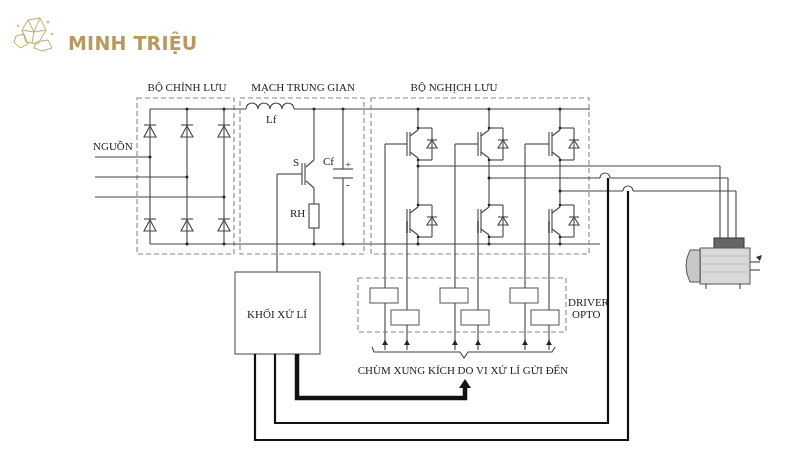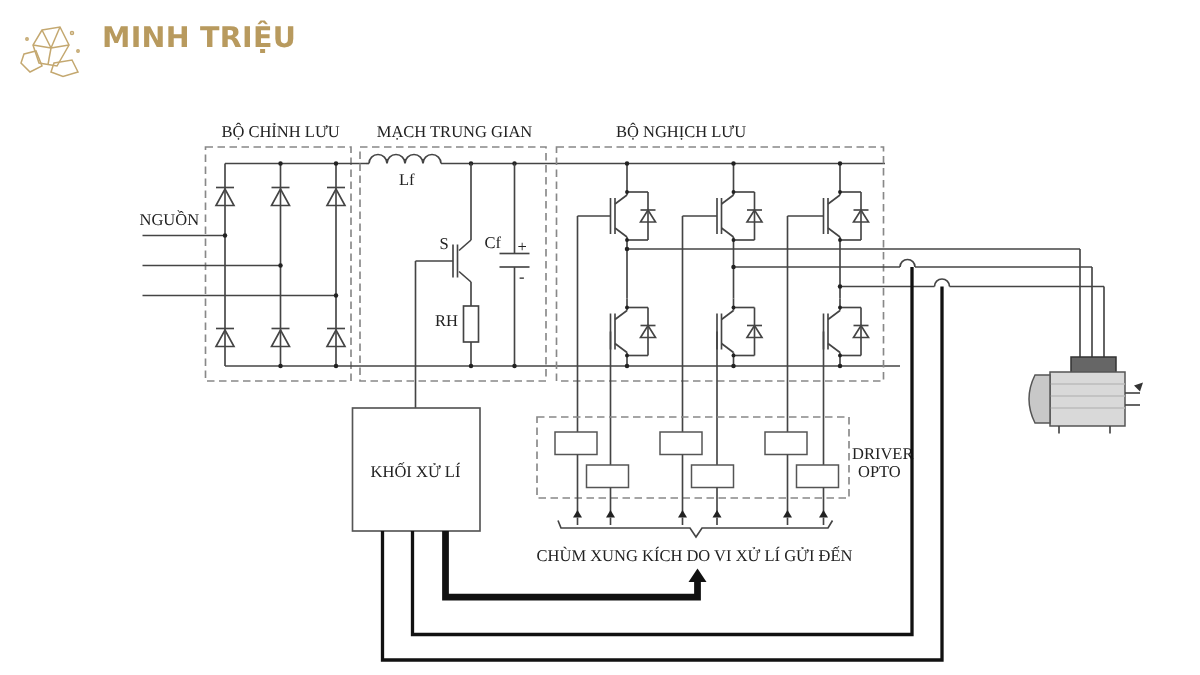--- a/index.html
+++ b/index.html
@@ -1,17 +1,17 @@
 <!DOCTYPE html>
 <html><head>
   <meta charset="utf-8">
   <style>
     html, body { margin: 0; padding: 0; background: #ffffff; }
     body { width: 800px; height: 450px; position: relative; overflow: hidden; font-family: "Liberation Serif", serif; }
-    #logo { position: absolute; left: 12px; top: 14px; height: 40px; display: flex; align-items: flex-start; }
+    #logo { position: absolute; left: 12px; top: 14px; height: 40px; display: flex; align-items: flex-end; }
     #logo-text { font-family: "DejaVu Sans", sans-serif; font-weight: bold; font-size: 19px; color: #b89a5e; letter-spacing: 0.2px; margin-left: 10px; }
     svg#diagram { position: absolute; left: 0; top: 0; }
     .lbl { font-family: "Liberation Serif", serif; font-size: 11px; fill: #222; }
     .w { stroke: #444; stroke-width: 1.1; fill: none; }
     .thick { stroke: #111; stroke-width: 2.2; fill: none; }
     .dash { stroke: #888; stroke-width: 1.1; fill: none; stroke-dasharray: 5 3; }
     .dot { fill: #222; }
   </style>
 </head>
 <body>

